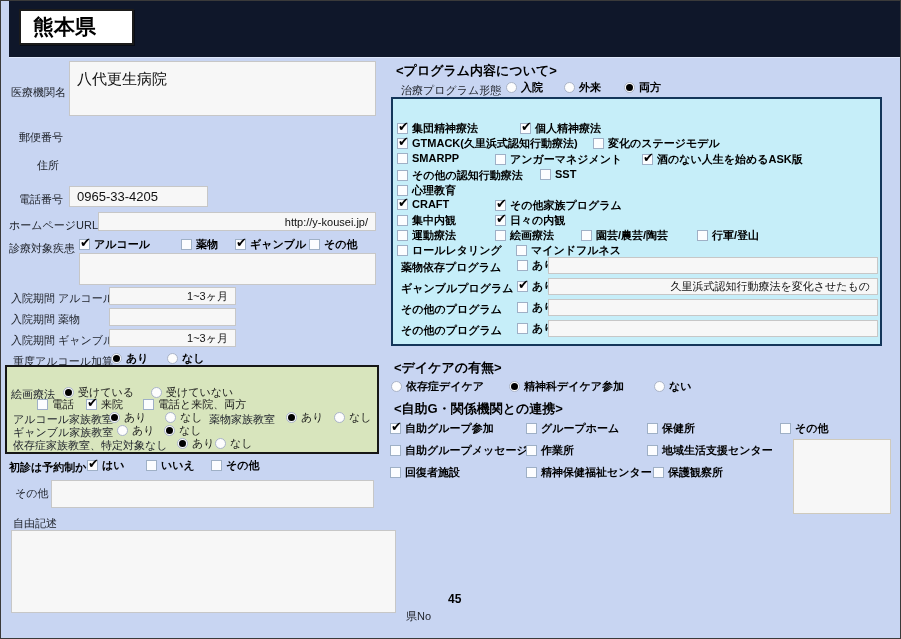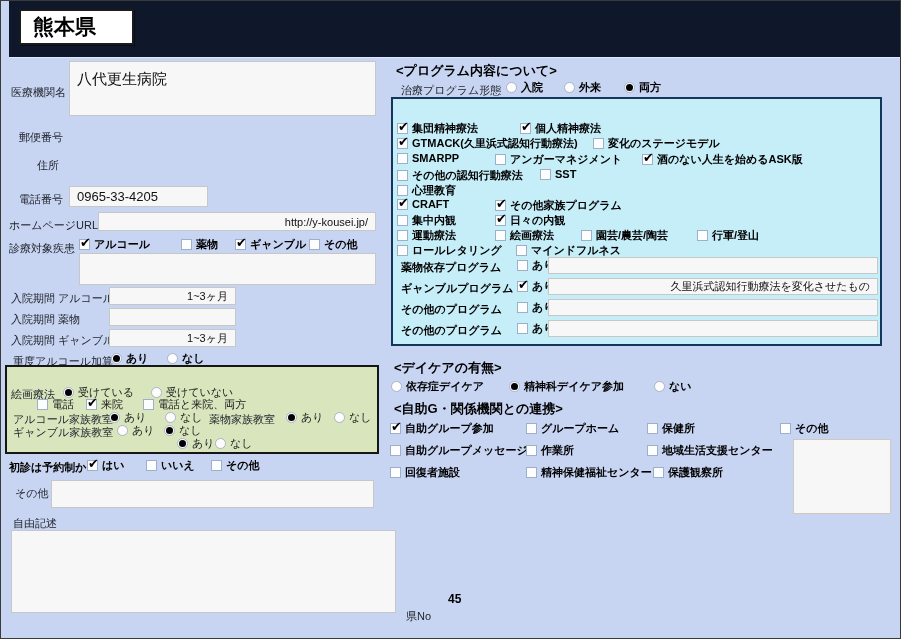--- a/index.html
+++ b/index.html
@@ -157,20 +157,21 @@
     </div>
   <span class="lbl" style="left:12px;top:424px">ギャンブル家族教室</span>
   <div class="pair g" style="left:116px;top:422px">
       <span class="radio" data-checked="false"></span>
       <span class="t">あり</span>
     </div>
   <div class="pair g" style="left:163px;top:422px">
       <span class="radio" data-checked="true"></span>
       <span class="t">なし</span>
     </div>
+  <span class="lbl" style="left:12px;top:437px">依存症家族教室、特定対象なし</span>
   <div class="pair g" style="left:176px;top:435px">
       <span class="radio" data-checked="true"></span>
       <span class="t">あり</span>
     </div>
   <div class="pair g" style="left:214px;top:435px">
       <span class="radio" data-checked="false"></span>
       <span class="t">なし</span>
     </div>
 
   <span class="lbl b" style="left:8px;top:459px">初診は予約制か</span>

